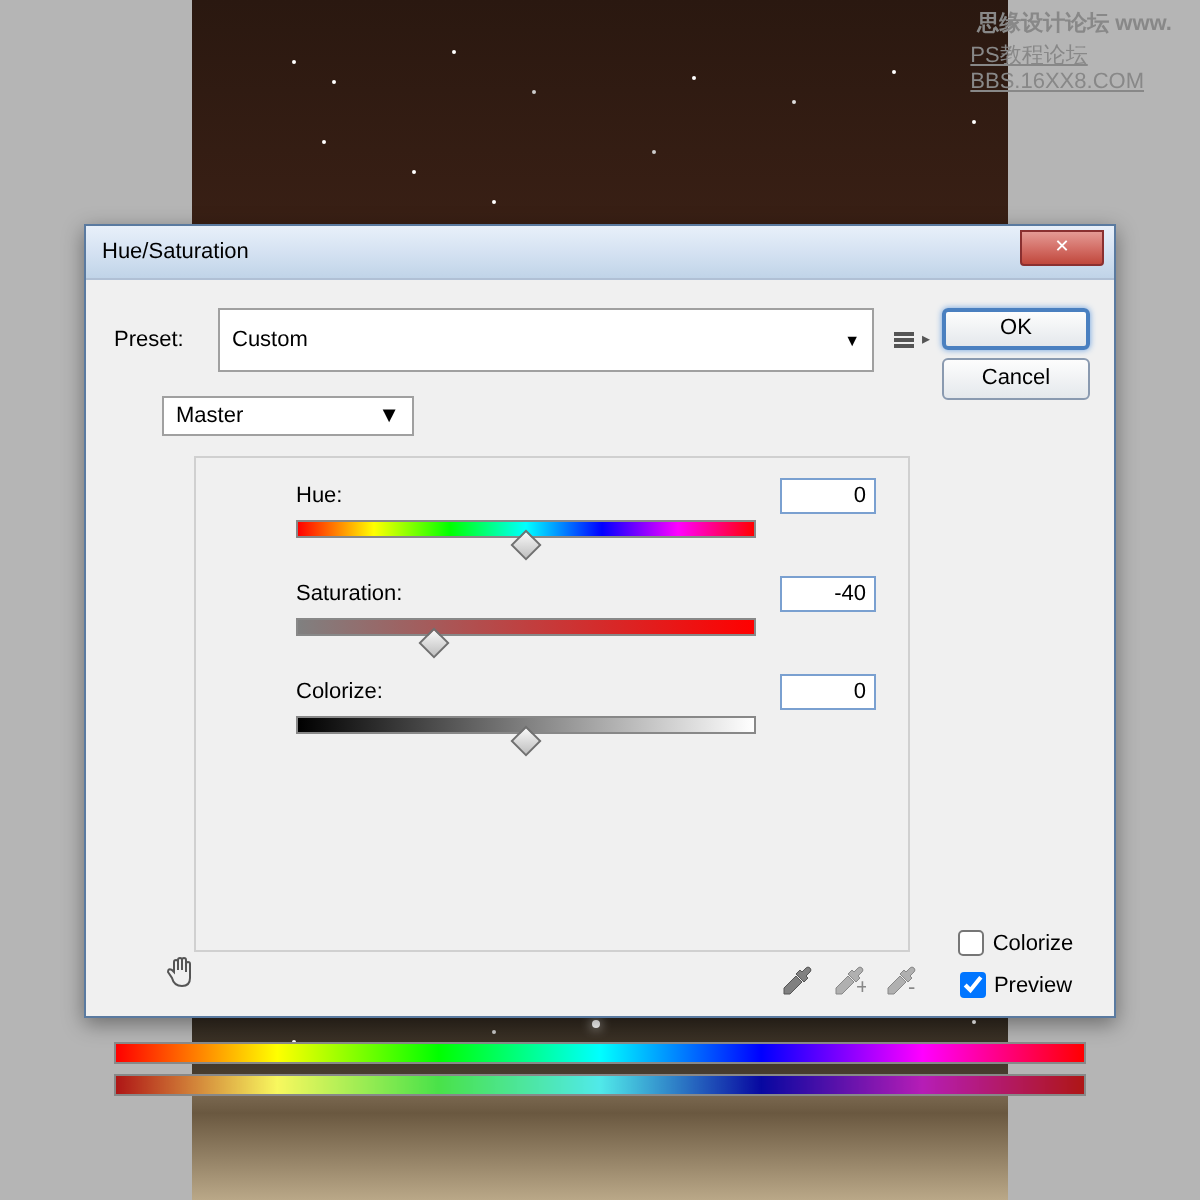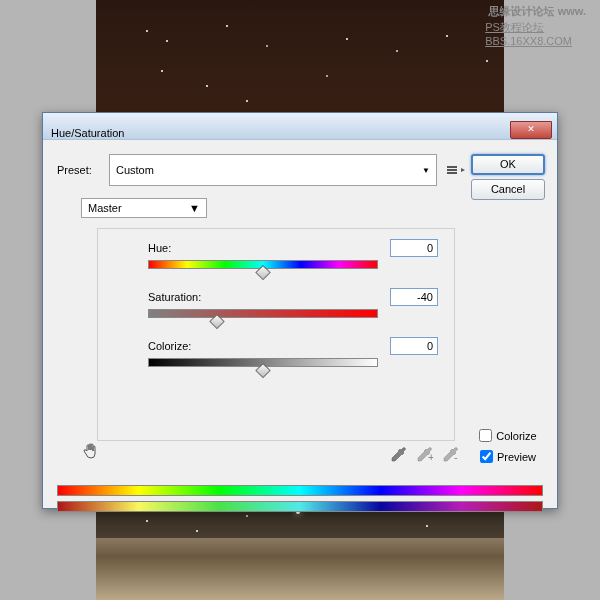--- a/index.html
+++ b/index.html
@@ -32,21 +32,21 @@
   width: 516px; height: 397px;
   background: #f0f0f0;
   border: 1px solid #5a7aa0;
   box-shadow: 0 3px 10px rgba(0,0,0,0.4);
   z-index: 10;
 }
 .titlebar {
   height: 27px;
   background: linear-gradient(to bottom, #e8f0fa 0%, #d5e2f2 50%, #c0d4e8 100%);
   border-bottom: 1px solid #b0c0d5;
-  display: flex; align-items: flex-end; justify-content: space-between;
+  display: flex; align-items: center; justify-content: space-between;
   padding: 0 0 0 8px;
 }
 .close-btn {
   width: 42px; height: 18px;
   background: linear-gradient(to bottom, #e49a94 0%, #d47068 50%, #c0483c 100%);
   border: 1px solid #8a3030;
   border-radius: 0 0 2px 2px;
   color: #fff; text-align: center; line-height: 14px;
   margin-right: 5px; margin-top: -4px;
   font-size: 9px;
@@ -75,21 +75,21 @@
   padding: 0 6px; display: flex; align-items: center; justify-content: space-between;
   margin-left: 24px; margin-bottom: 10px;
 }
 
 .inner-panel {
   border: 1px solid #d0d0d0;
   background: #f0f0f0;
   margin-left: 40px;
   padding: 10px 16px 32px 50px;
   width: 358px;
-  height: 213px;
+  height: 248px;
 }
 
 .slider-group { margin-bottom: 14px; }
 .slider-label-row { display: flex; justify-content: space-between; align-items: center; margin-bottom: 3px; }
 .slider-label-row label {}
 .num-input {
   width: 48px; height: 18px;
   border: 1px solid #7aa0d0;
   background: #fff;
   text-align: right; padding: 0 4px;

